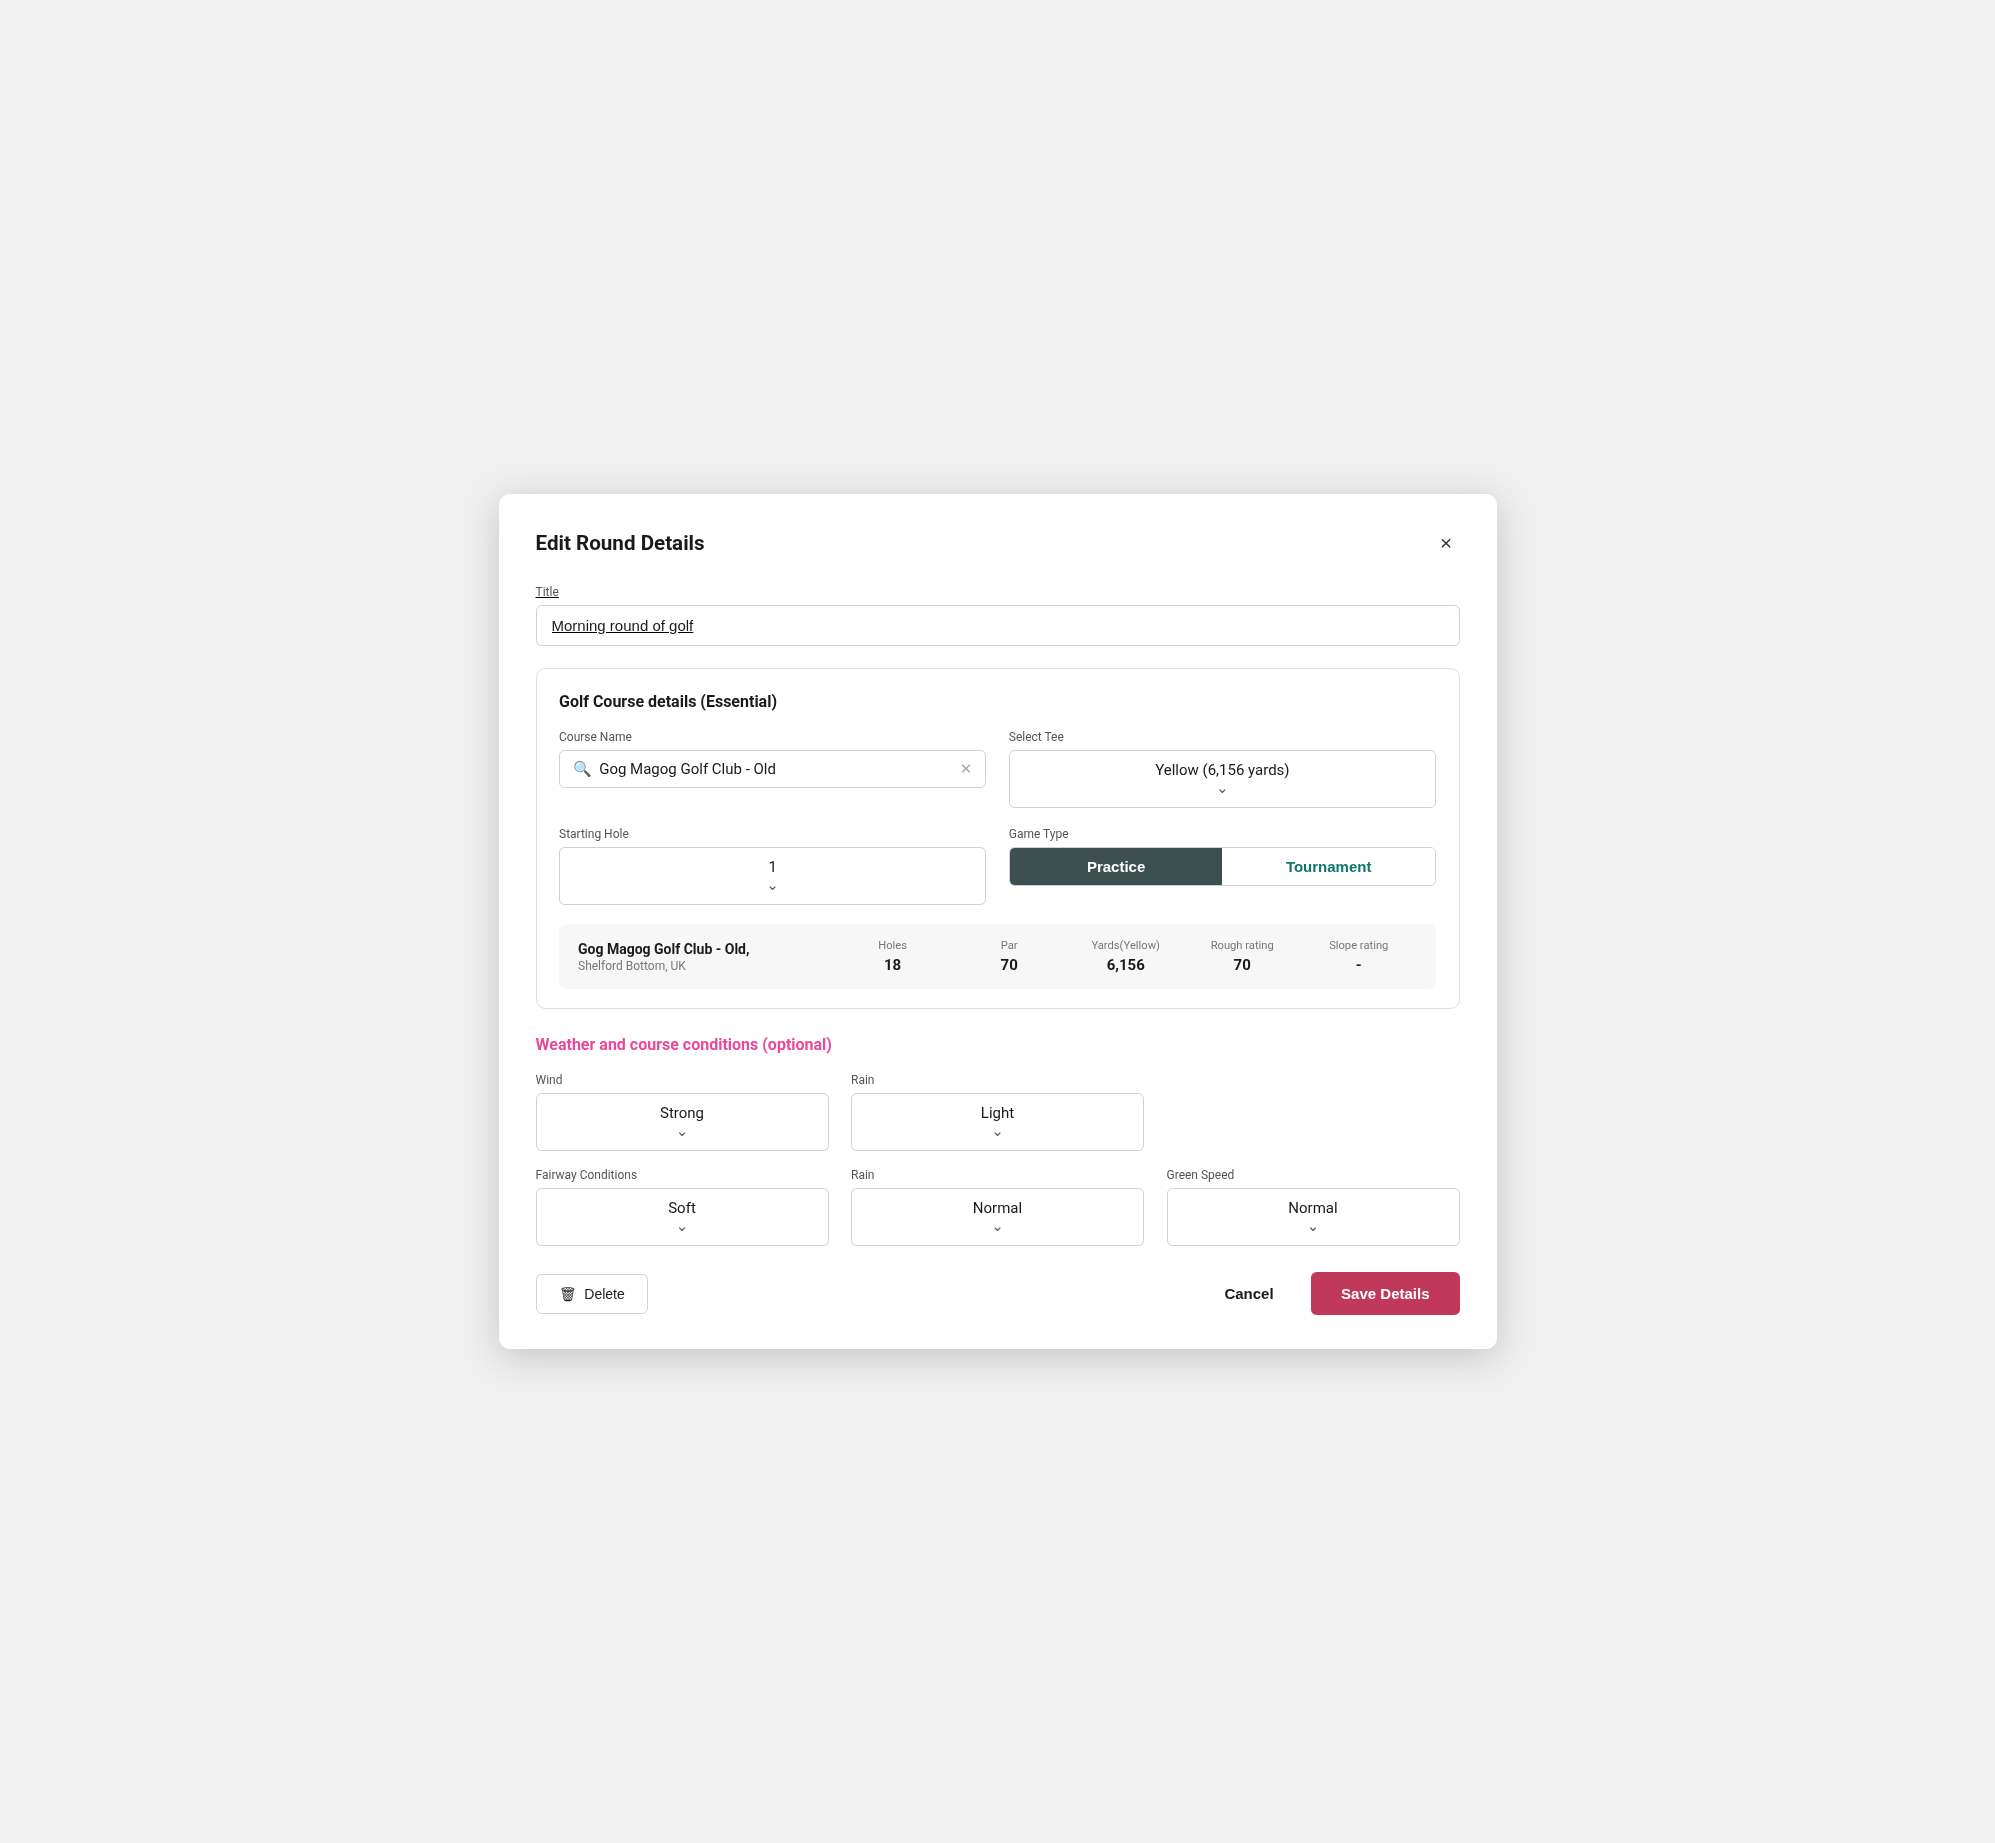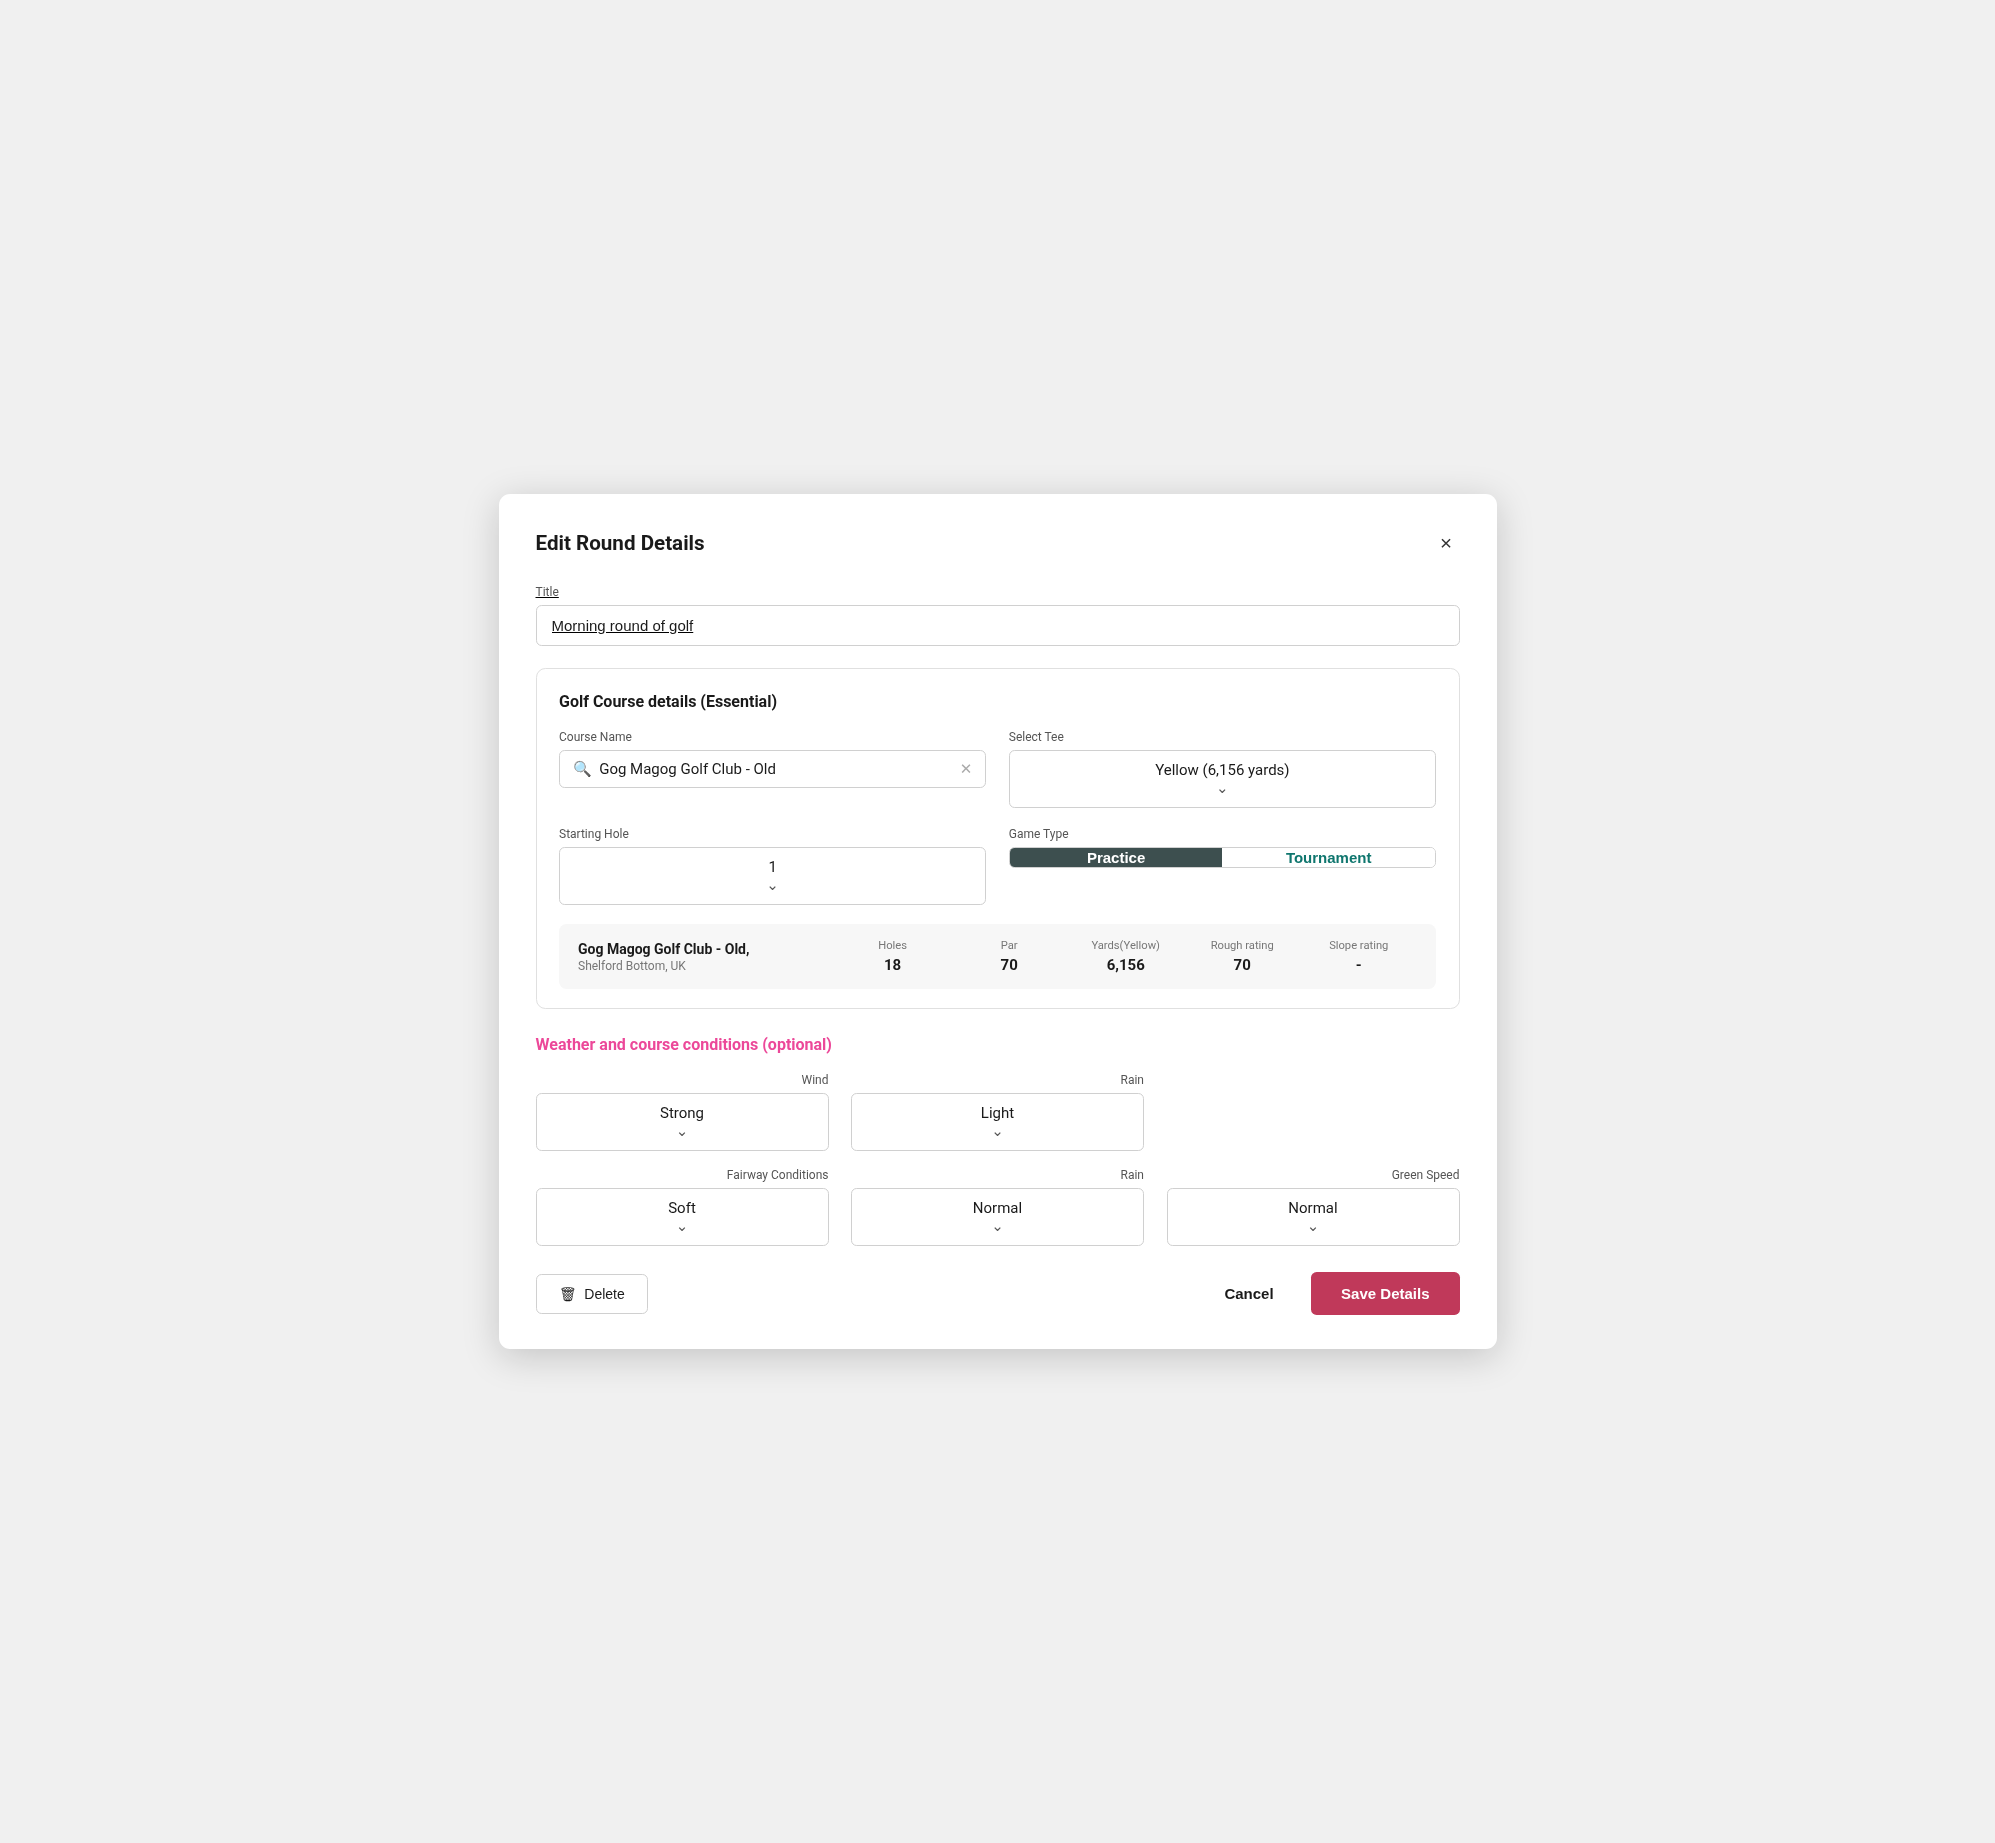--- a/index.html
+++ b/index.html
@@ -177,21 +177,21 @@
 
     
     .game-type-toggle {
       display: flex;
       border: 1.4px solid #d0d0d0;
       border-radius: 5.6px;
       overflow: hidden;
     }
     .toggle-btn {
       flex: 1;
-      padding: 1px 19px;
+      padding: 10px 19px;
       font-size: 15px;
       font-weight: 600;
       border: none;
       cursor: pointer;
       transition: background 0.2s;
     }
     .toggle-btn.active {
       background: #3d4f4f;
       color: #fff;
     }
@@ -252,21 +252,20 @@
       display: flex;
       gap: 22.5px;
       margin-bottom: 17px;
     }
     .weather-field {
       flex: 1;
     }
     .weather-field .field-label {
       margin-bottom: 5.6px;
       display: block;
-      text-align: right;
     }
     .three-col-row {
       display: flex;
       gap: 22.5px;
     }
     .three-col-row .weather-field { flex: 1; }
 
     
     .modal-footer {
       display: flex;

